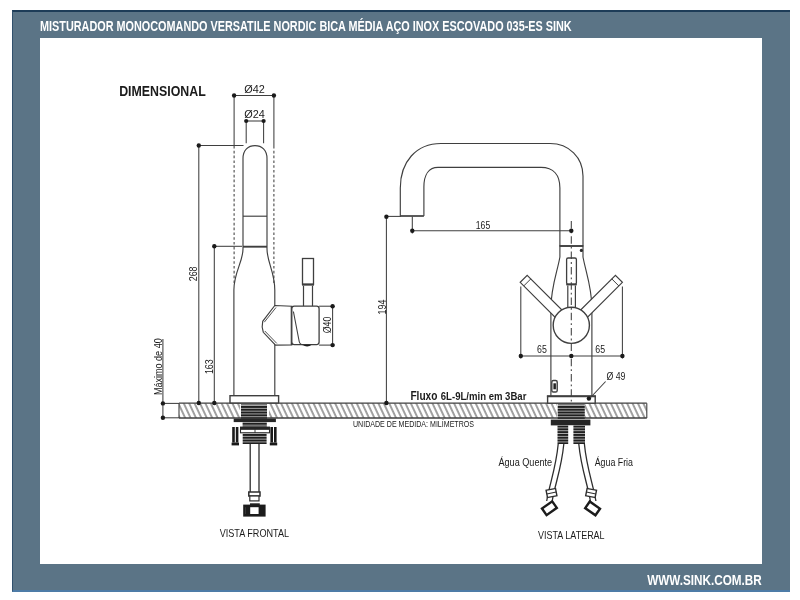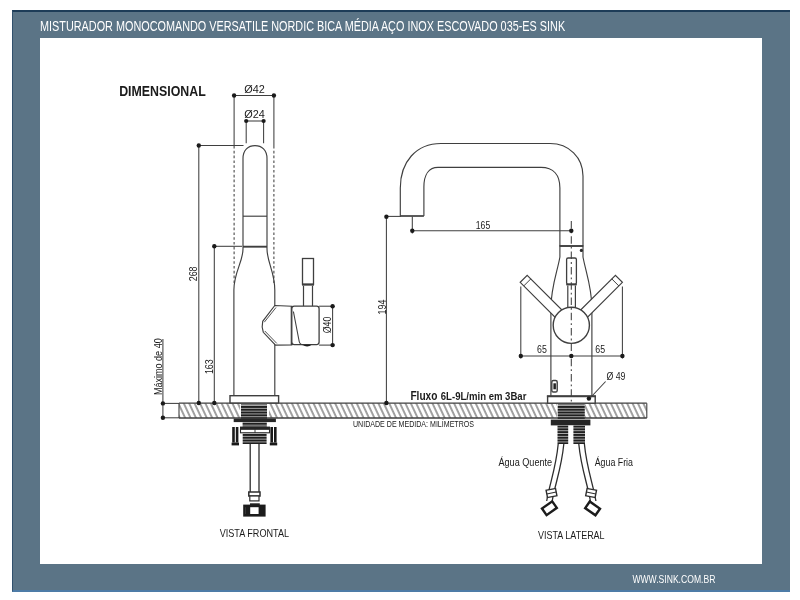--- a/index.html
+++ b/index.html
@@ -1,21 +1,21 @@
 <!DOCTYPE html>
 <html><head>
 <meta charset="utf-8">
 <style>
   html,body{margin:0;padding:0;width:800px;height:600px;background:#fff;overflow:hidden;}
   body{font-family:"Liberation Sans", sans-serif;}
   #frame{position:absolute;left:12px;top:10px;width:778px;height:582px;background:#5b7486;border-top:2px solid #1d3c58;border-bottom:2px solid #4e7ca7;border-left:1px solid #31506c;box-sizing:border-box;}
   #panel{position:absolute;left:40px;top:38px;width:722px;height:526px;background:#ffffff;}
-  #title{position:absolute;left:40px;top:13px;width:720px;height:26px;line-height:26px;color:#fff;font-size:14.5px;white-space:nowrap;}
+  #title{position:absolute;left:40px;top:13px;width:720px;height:26px;line-height:26px;color:#fff;font-size:14.5px;white-space:nowrap;font-weight:bold;}
   #title span{display:inline-block;transform:scaleX(0.748);transform-origin:0 50%;}
-  #siteurl{position:absolute;left:562px;top:574px;width:200px;height:11px;line-height:11px;text-align:center;color:#fff;font-size:11px;font-weight:normal;}
+  #siteurl{position:absolute;left:562px;top:574px;width:200px;height:11px;line-height:11px;text-align:right;color:#fff;font-size:15px;font-weight:bold;}
   #siteurl span{display:inline-block;transform:scaleX(0.78);transform-origin:100% 50%;}
 </style>
 </head>
 <body>
 <div id="frame"></div>
 <div id="panel"></div>
 <div id="title"><span>MISTURADOR MONOCOMANDO VERSATILE NORDIC BICA MÉDIA AÇO INOX ESCOVADO 035-ES SINK</span></div>
 <div id="siteurl"><span>WWW.SINK.COM.BR</span></div>
 <svg id="draw" xmlns="http://www.w3.org/2000/svg" width="722" height="526" viewBox="40 38 722 526" style="position:absolute;left:40px;top:38px;">
 <defs>

